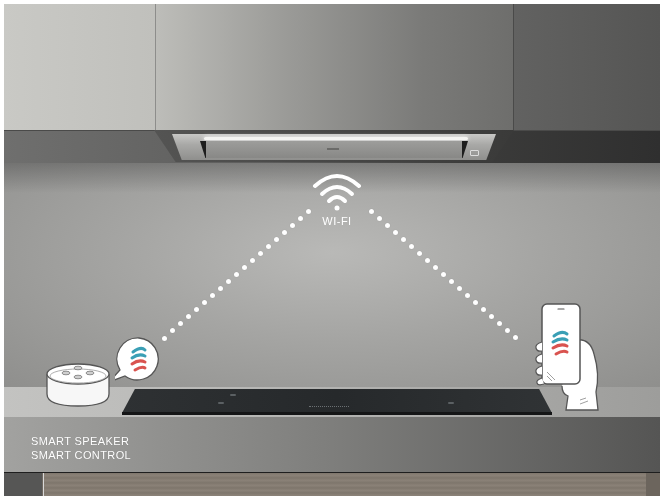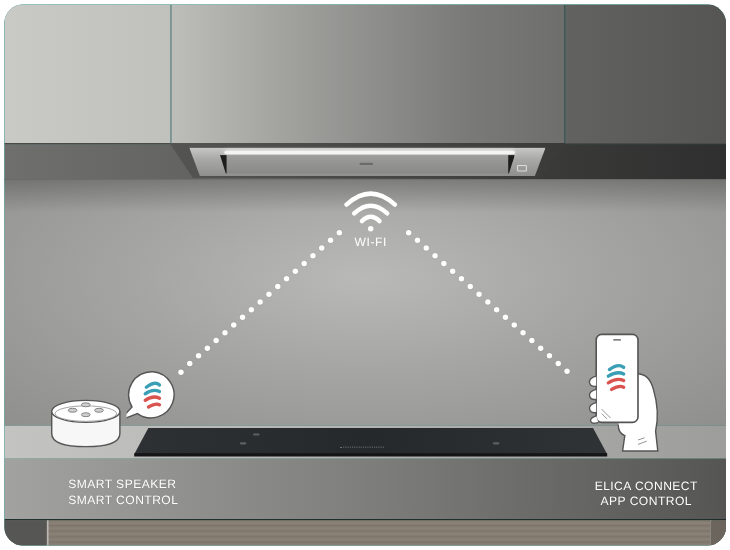--- a/index.html
+++ b/index.html
@@ -1,17 +1,17 @@
 <!DOCTYPE html>
 <html><head>
 <meta charset="utf-8">
 <style>
   html, body { margin: 0; padding: 0; background: #ffffff; }
   body { width: 664px; height: 500px; overflow: hidden; position: relative; font-family: "Liberation Sans", sans-serif; }
-  .scene { position: absolute; left: 4px; top: 4px; width: 656px; height: 492px; overflow: hidden; background: #0f766e; border-radius: 17px; }
+  .scene { position: absolute; left: 4px; top: 4px; width: 656px; height: 492px; overflow: hidden; background: #8b5cf6; }
 
   
   .cabinets { position: absolute; left: 0; top: 0; width: 656px; height: 126px; }
   .cab { position: absolute; top: 0; height: 126px; }
   .cab-left { left: 0; width: 151px; background: linear-gradient(90deg, #c9c9c5 0%, #c0c0bc 100%); border-right: 1px solid #8d8d8b; }
   .cab-mid { left: 152px; width: 357px; background: linear-gradient(90deg, #bdbdb9 0%, #9c9c99 35%, #7a7a78 75%, #6e6e6c 100%); border-right: 1px solid #4a4a49; }
   .cab-right { left: 510px; width: 146px; background: linear-gradient(90deg, #626261 0%, #555554 100%); }
 
   
   .hood-band { position: absolute; left: 0; top: 126px; width: 656px; height: 32px;
@@ -67,21 +67,21 @@
   .speaker { position: absolute; left: 40px; top: 356px; width: 68px; height: 48px; }
   .speaker-bubble { position: absolute; left: 111px; top: 332px; width: 48px; height: 48px; }
 
   
   .phone-group { position: absolute; left: 528px; top: 298px; width: 80px; height: 112px; }
 
   
   .caption { position: absolute; color: #ffffff; font-size: 11px; line-height: 14px; letter-spacing: 0.4px; text-shadow: 0 0 1px rgba(0,0,0,0.2); }
   .caption-left { left: 27px; top: 430px; text-align: left; }
   .caption-right { left: 498px; top: 431px; width: 140px; text-align: center; }
-  .caption span { display: block; margin-left: 31px; }
+  .caption span { display: block; }
 </style>
 </head>
 <body>
 
 <div class="scene">
 
   <div class="cabinets">
     <div class="cab cab-left"></div>
     <div class="cab cab-mid"></div>
     <div class="cab cab-right"></div>
@@ -205,17 +205,13 @@
     <path d="M10 64 Q3 66 4 70 Q5 74 10 73" fill="#ffffff" stroke="#555" stroke-width="1.2"></path>
     <path d="M10 76 Q4 78 5 81 Q6 84 12 82" fill="#ffffff" stroke="#555" stroke-width="1.2"></path>
     <line x1="48" y1="98" x2="54" y2="96" stroke="#888" stroke-width="0.8"></line>
     <line x1="48" y1="102" x2="56" y2="99" stroke="#888" stroke-width="0.8"></line>
   </svg>
 
   <div class="caption caption-left">
     <span>SMART SPEAKER</span>
     <span>SMART CONTROL</span>
   </div>
-  <div class="caption caption-right">
-    <span>ELICA CONNECT</span>
-    <span>APP CONTROL</span>
-  </div>
 </div>
 
 </body></html>

